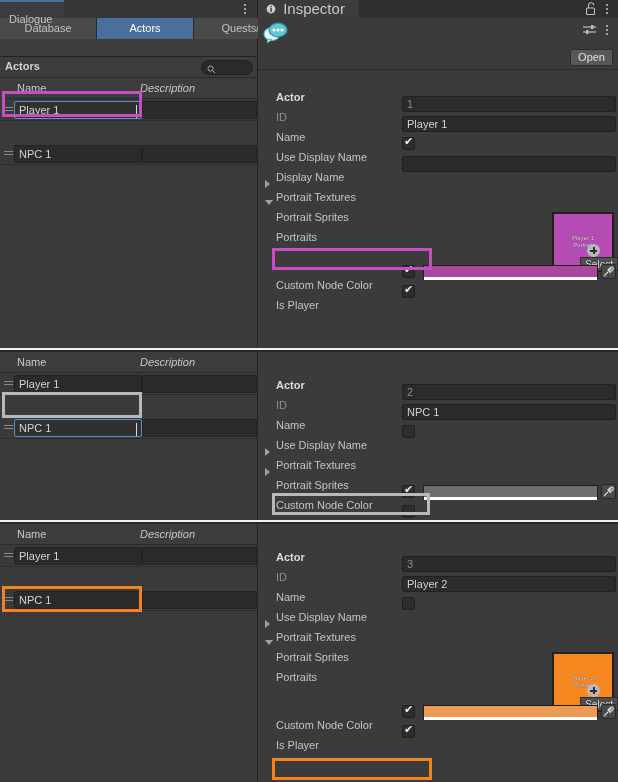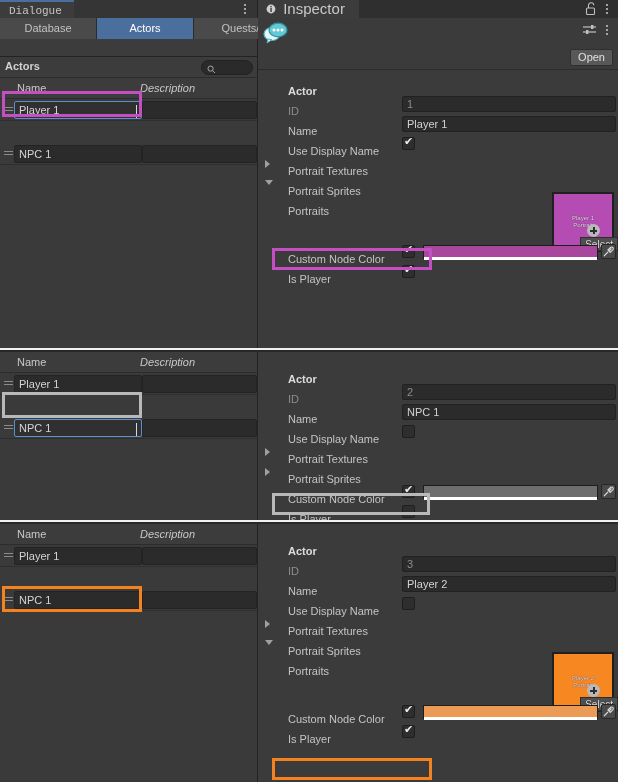--- a/index.html
+++ b/index.html
@@ -15,24 +15,23 @@
 
   
   .panel { position: absolute; left: 0; width: 618px; overflow: hidden; background: #383838; }
   .panel-left  { position: absolute; left: 0; top: 0; width: 258px; height: 100%; background: #383838; border-right: 1px solid #232323; }
   .panel-right { position: absolute; left: 258px; top: 0; width: 360px; height: 100%; background: #3b3b3b; }
 
   
   .wintabs { position: relative; height: 18px; background: #353535; }
   .wintab {
     position: absolute; left: 0; top: 0; height: 18px;
-    padding: 0 12px 0 9px; line-height: 18px;
+    padding: 8px 12px 0 9px; line-height: 18px;
     background: #3c3c3c; color: #c4c4c4; font-size: 11px;
     border-top: 2px solid #4b6f9c;
-    font-family: Liberation Mono, monospace;
   }
   .wintab-kebab { position: absolute; right: 6px; top: 1px; width: 12px; height: 16px; }
 
   
   .subtabs { display: flex; height: 39px; background: #3c3c3c; border-bottom: 1px solid #232323; }
   .subtab { flex: 0 0 auto; width: 97px; height: 21px; line-height: 21px; text-align: center;
             font-size: 11px; color: #c2c2c2; background: #4a4a4a; border-right: 1px solid #2b2b2b; }
   .subtab.active { background: #4b6f9c; color: #ffffff; }
 
   
@@ -83,21 +82,21 @@
   .insp-obj .obj-kebab { position: absolute; right: 5px; top: 5px; }
 
   .insp-openrow { position: relative; height: 22px; background: #3b3b3b; border-bottom: 1px solid #2c2c2c; }
   .btn-open { position: absolute; right: 5px; top: 1px; height: 17px; min-width: 42px;
               background: #585858; border: 1px solid #2e2e2e; border-radius: 2px;
               color: #e0e0e0; font-size: 11px; line-height: 15px; text-align: right; padding: 0 7px; }
 
   
   .insp-body { position: relative; background: #3b3b3b; padding-top: 4px; }
   .frow { position: relative; height: 20px; }
-  .frow .lbl { position: absolute; left: 18px; top: 11px; font-size: 11px; color: #c4c4c4; white-space: nowrap; margin-left: 12px; }
+  .frow .lbl { position: absolute; left: 18px; top: 17px; font-size: 11px; color: #c4c4c4; white-space: nowrap; }
   .frow .lbl.bold { font-weight: bold; color: #dcdcdc; left: 18px; }
   .frow .lbl.dim { color: #8d8d8d; }
   .frow .val { position: absolute; left: 144px; right: 2px; top: 2px; height: 16px;
                background: #2b2b2b; border: 1px solid #212121; border-radius: 2px;
                line-height: 14px; padding-left: 4px; color: #d2d2d2; font-size: 11px; }
   .frow .val.dim { color: #8d8d8d; }
   .frow .chk { position: absolute; left: 144px; top: 3px; width: 13px; height: 13px;
                background: #2e2e2e; border: 1px solid #1e1e1e; border-radius: 2px; }
   .frow .chk.on::after { content: "✔"; position: absolute; left: 1px; top: -3px;
                          font-size: 11px; color: #eaeaea; }
@@ -282,20 +281,24 @@
         </div>
         <div class="frow">
           <span class="lbl">Name</span>
           <div class="val">Player 1</div>
         </div>
         <div class="frow">
           <span class="lbl">Use Display Name</span>
           <div class="chk on"></div>
         </div>
         <div class="frow">
+          <span class="lbl">Display Name</span>
+          <div class="val"></div>
+        </div>
+        <div class="frow">
           <span class="tri closed"></span>
           <span class="lbl" style="left:18px">Portrait Textures</span>
         </div>
         <div class="frow">
           <span class="tri open"></span>
           <span class="lbl" style="left:18px">Portrait Sprites</span>
         </div>
         <div class="frow">
           <span class="lbl">Portraits</span>
           <div class="portrait-wrap" style="top:-2px;">

